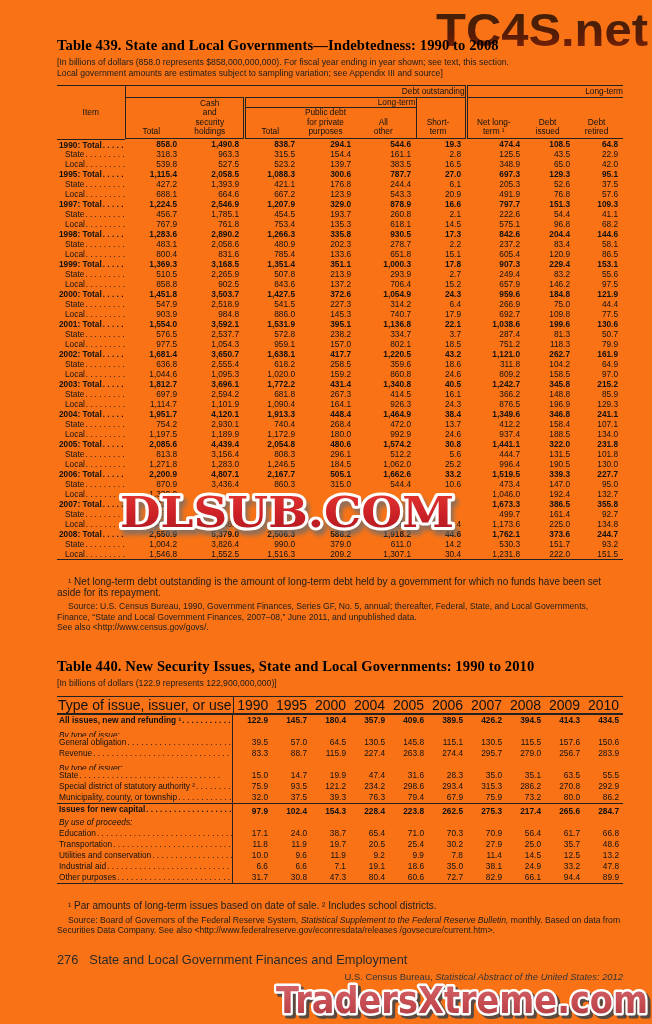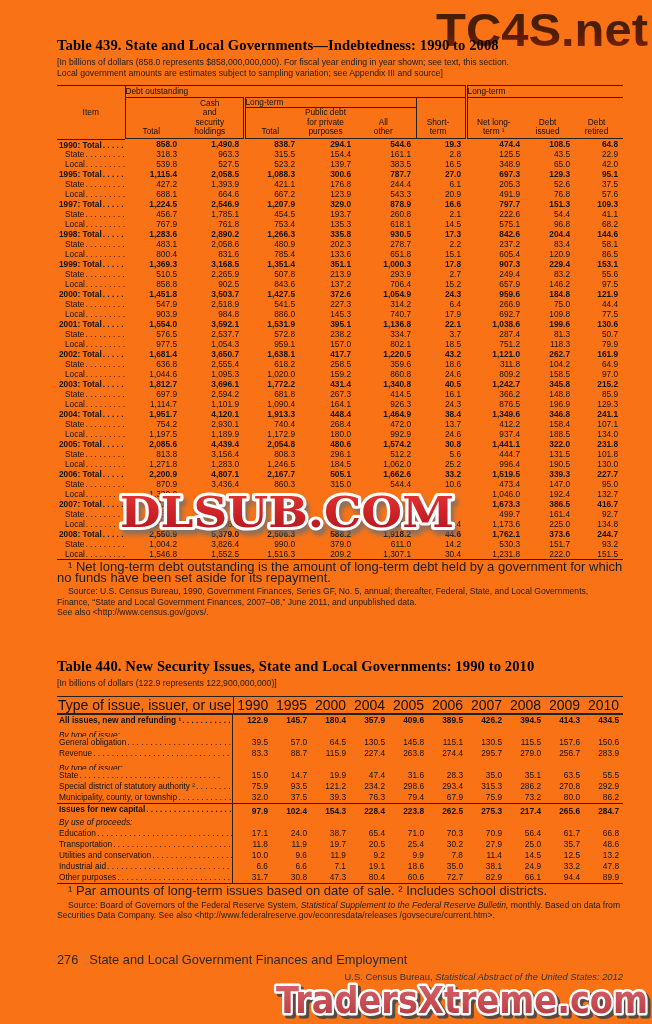--- a/index.html
+++ b/index.html
@@ -25,21 +25,21 @@
   
   table.t { border-collapse:collapse; table-layout:fixed; width:566px;
             margin-top:7px; font-size:8.3px; color:#111;
             border-top:1px solid #222; border-bottom:1px solid #222; }
   table.t td, table.t th { overflow:hidden; }
   .bR  { border-right:1px solid #222; }
   .bRd { border-right:3px double #222; }
   .bB  { border-bottom:1px solid #222; }
   
   #t439 thead th { font-weight:400; line-height:9.3px; white-space:pre-line; }
-  #t439 thead th.grp { text-align:left; vertical-align:middle; height:12px; white-space:nowrap; }
+  #t439 thead th.grp { text-align:right; vertical-align:middle; height:12px; white-space:nowrap; }
   #t439 thead th.leaf { text-align:center; vertical-align:bottom; padding:0 5px 2px 0; }
   #t439 thead th.itemh { text-align:center; vertical-align:middle; font-size:8.4px; }
   #t439 tbody tr:first-child td { border-top:1px solid #222; }
   #t439 tbody td { height:10px; line-height:10px; white-space:nowrap; }
   #t439 .num { text-align:right; padding-right:5px; }
   tr.b { font-weight:700; }
   .lbl { display:flex; padding-left:2px; }
   .lbl.ind { padding-left:8px; }
   .lbl .t { white-space:nowrap; }
   .dots { flex:1; overflow:hidden; white-space:nowrap; margin-left:1px; }
@@ -47,21 +47,21 @@
   
   #t440 thead th { font-weight:400; text-align:center; vertical-align:middle;
                    height:15px; border-bottom:2px solid #222; font-size:14px; }
   #t440 tbody td { height:11px; line-height:11px; white-space:nowrap; vertical-align:bottom; }
   #t440 td:first-child, #t440 th:first-child { border-right:1px solid #222; }
   #t440 .num { text-align:right; padding-right:4px; }
   #t440 tr.sec td { font-style:italic;text-align:right; }
   #t440 tr.gap td { padding-top:4px; }
   #t440 tr.rules td { border-top:1px solid #222; height:14px; }
   
-  .fn  { font-size:13px; line-height:10.5px; margin-top:2px; text-indent:11px; color:#1c1c1c; }
+  .fn  { font-size:10px; line-height:10.5px; margin-top:17px; text-indent:11px; color:#1c1c1c; }
   .src { font-size:8.6px; line-height:10.5px; margin-top:3px; text-indent:11px; color:#1c1c1c; }
   .see { font-size:8.6px; line-height:10.5px; color:#1c1c1c; }
   .ital { font-style:italic; }
   
   .footer { position:absolute; left:57px; top:952px; width:566px; z-index:2; }
   .footer-main { font-size:12.8px; color:#2a2a2a; }
   .footer-main .pg { margin-right:11px; }
   .footer-src { text-align:right; font-size:9.4px; color:#333; margin-top:4px; }
 </style>
 </head>
@@ -676,21 +676,21 @@
               <span class="dots"></span>
             </td>
             <td class="num">2,411.3</td>
             <td class="num"></td>
             <td class="num"></td>
             <td class="num"></td>
             <td class="num"></td>
             <td class="num"></td>
             <td class="num">1,673.3</td>
             <td class="num">386.5</td>
-            <td class="num">416.7</td>
+            <td class="num">355.8</td>
           </tr>
           <tr>
             <td class="lbl ind">
               <span class="t">State</span>
               <span class="dots"></span>
             </td>
             <td class="num">936.5</td>
             <td class="num"></td>
             <td class="num"></td>
             <td class="num"></td>

